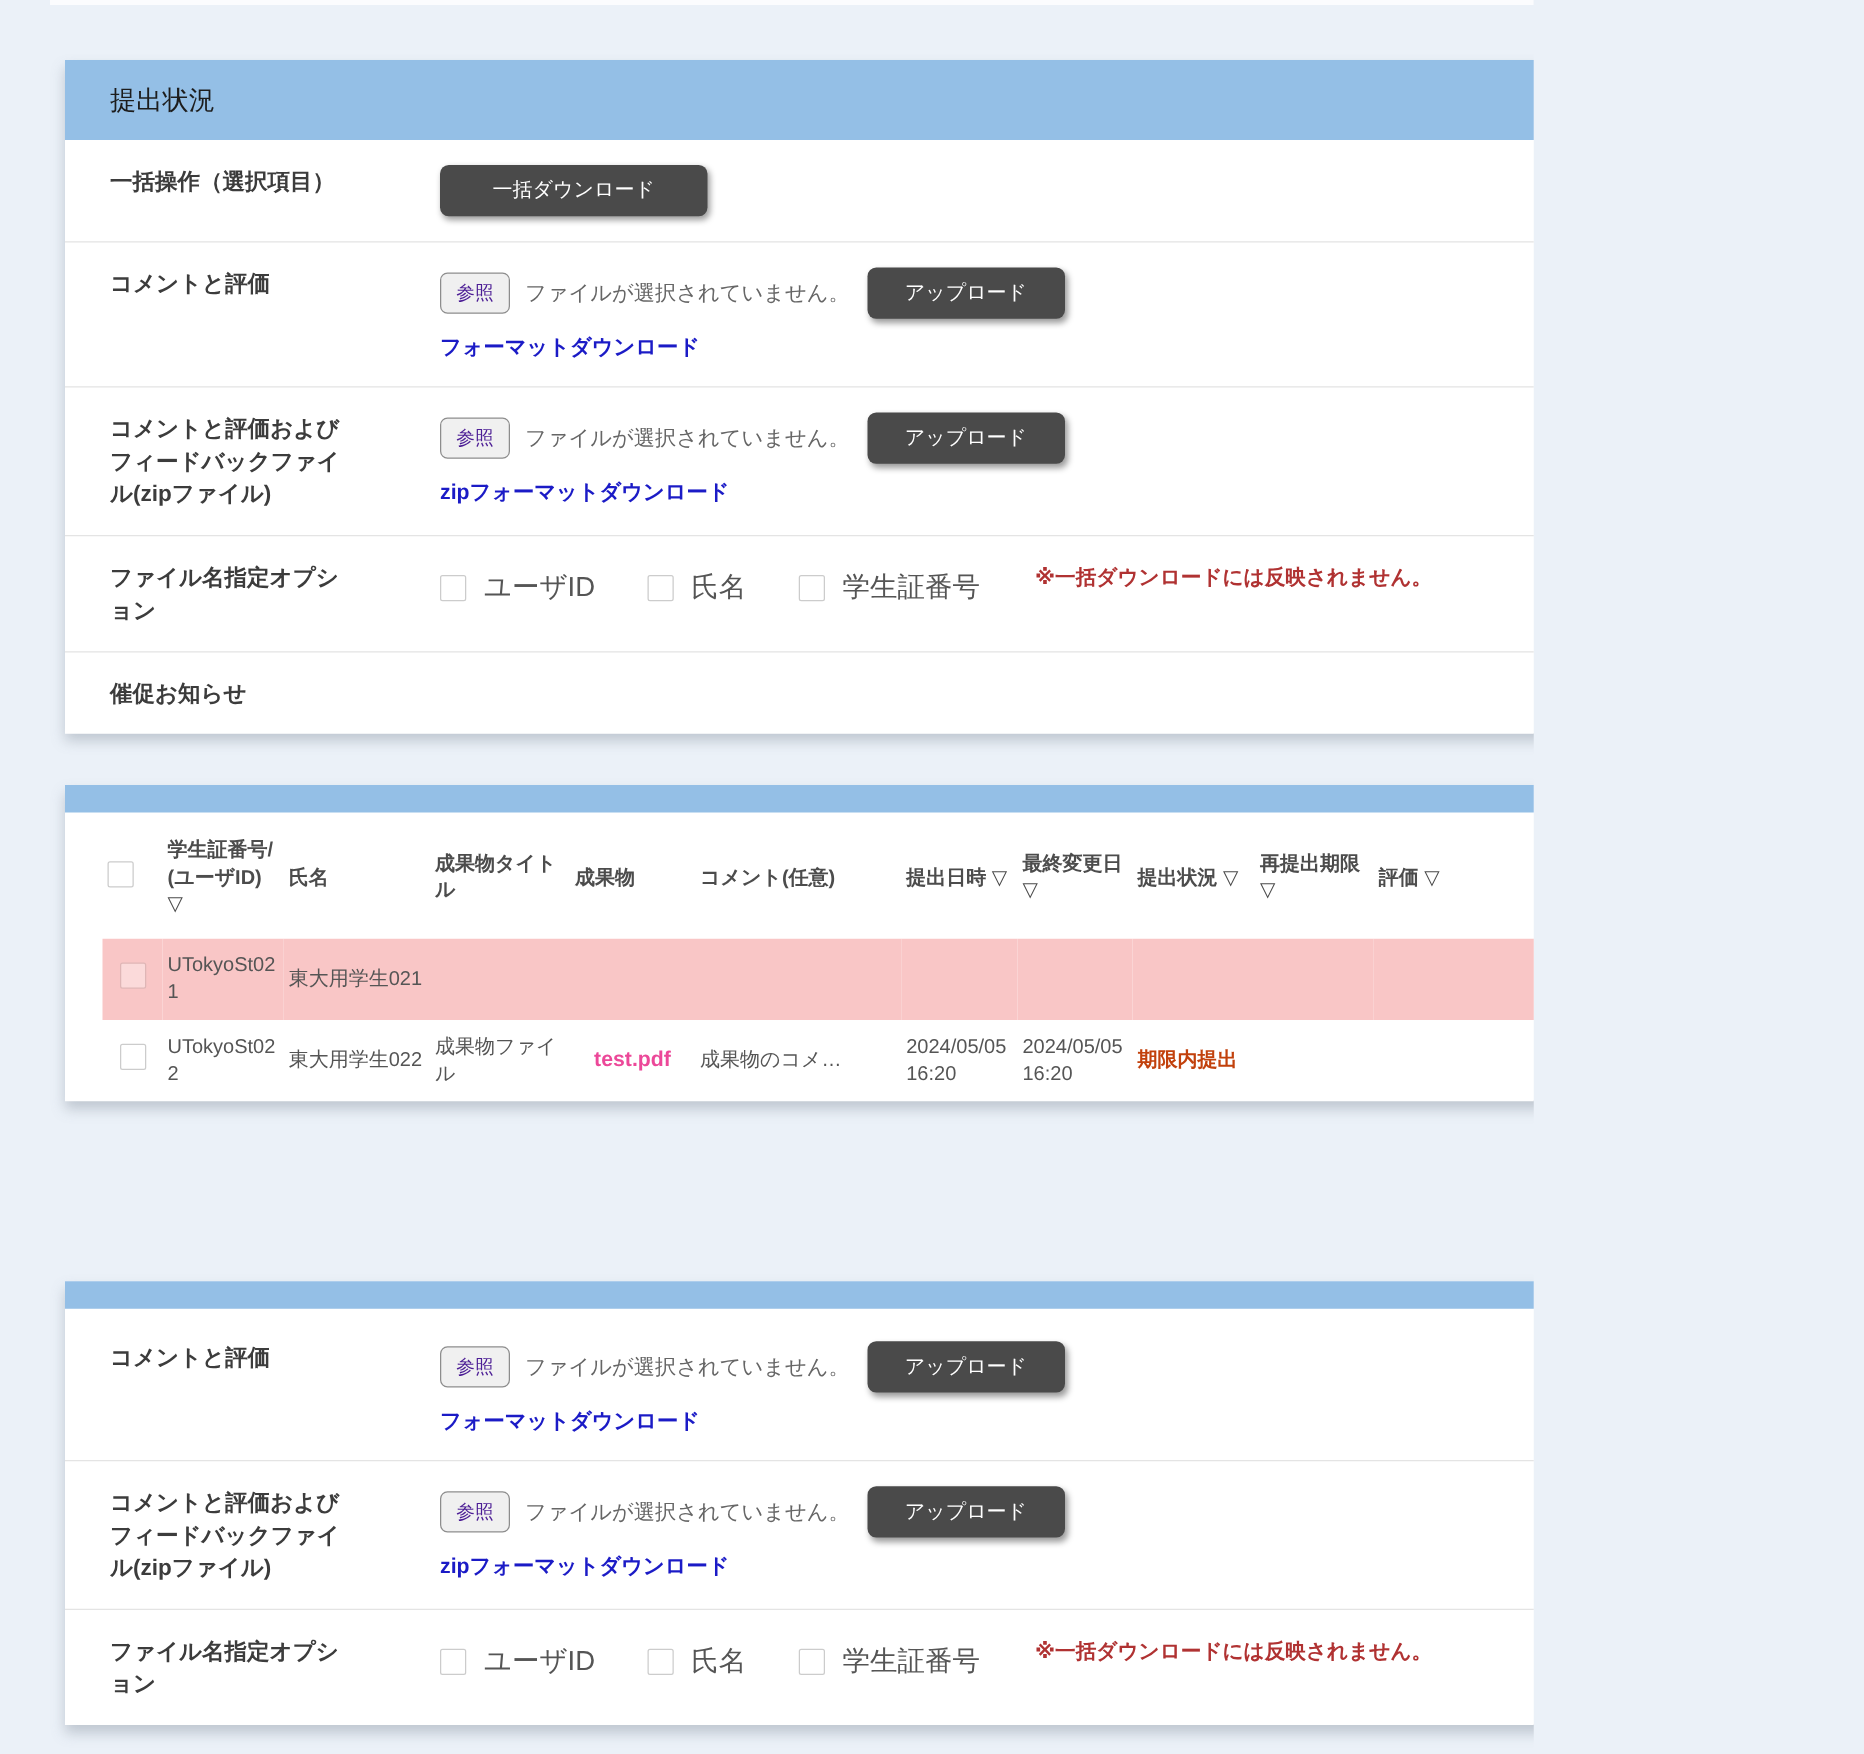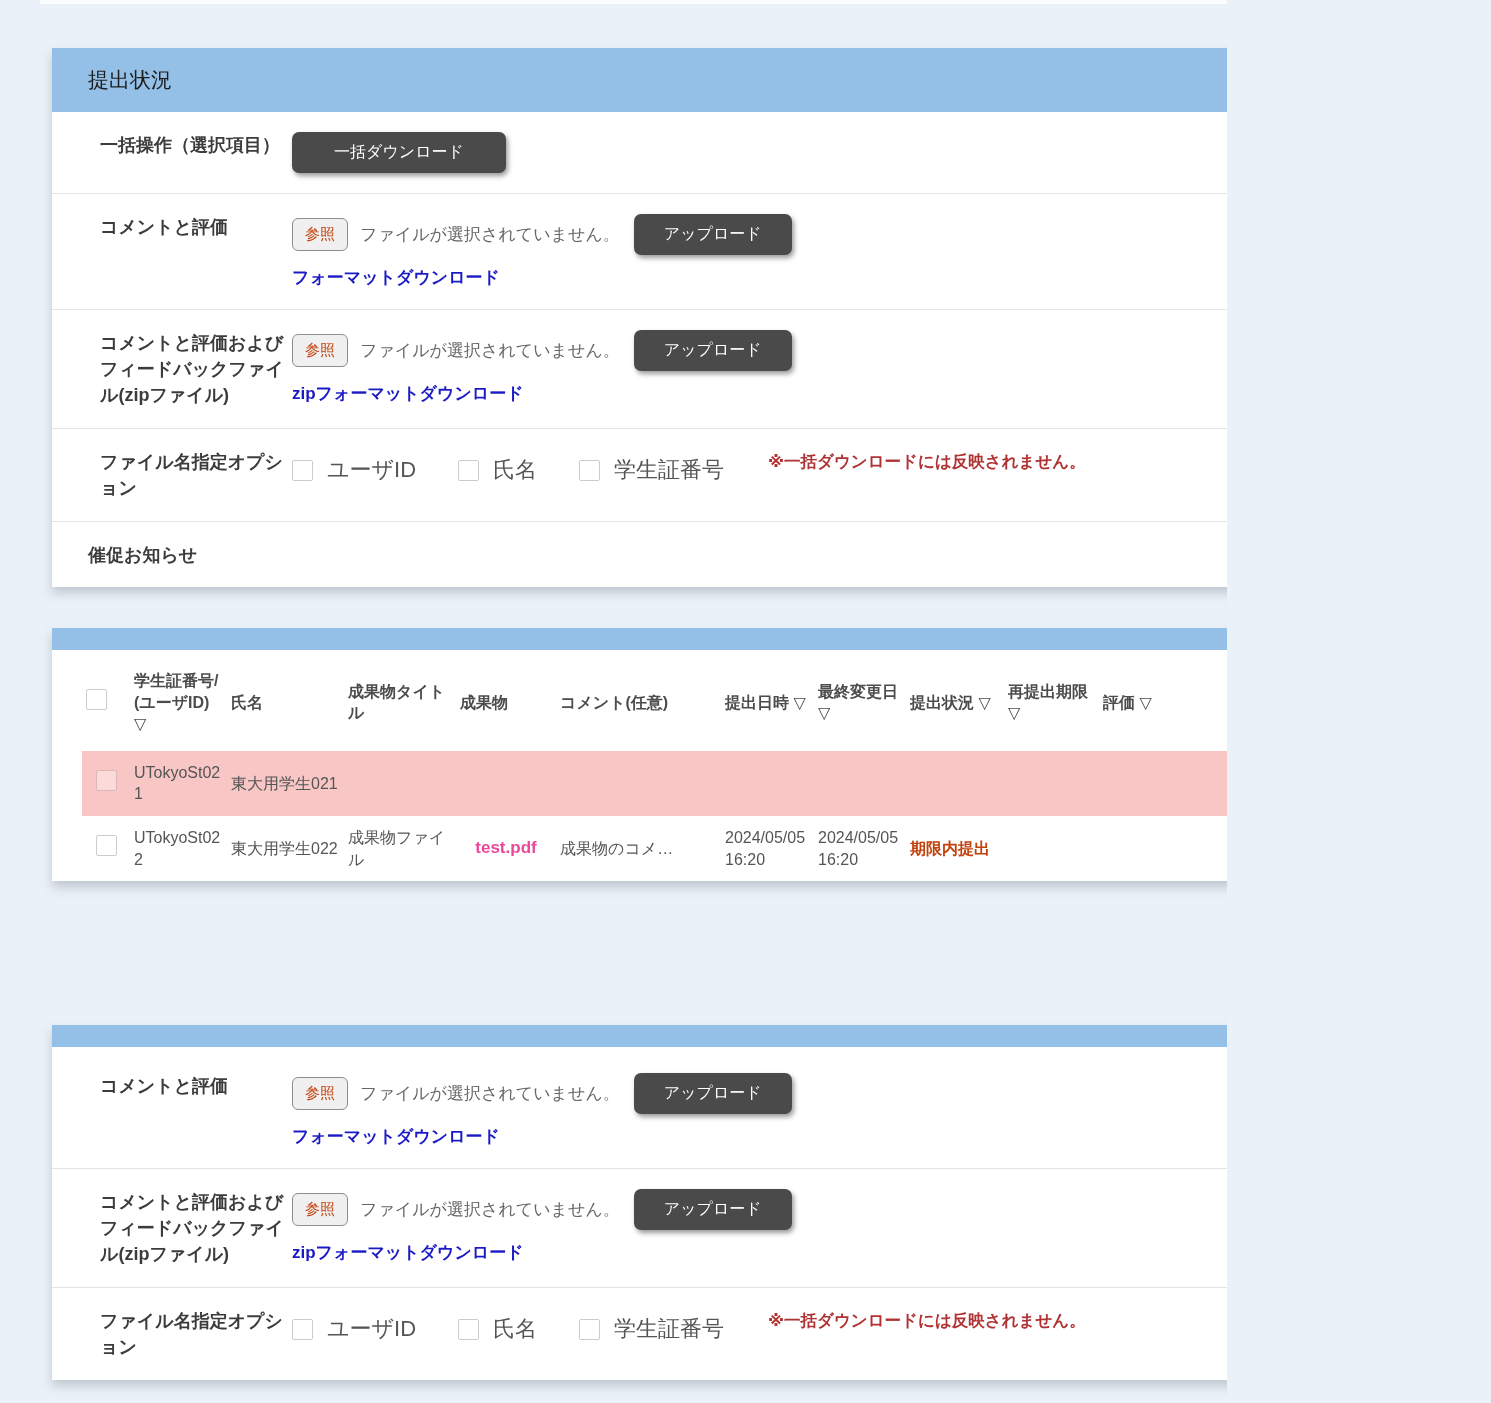--- a/index.html
+++ b/index.html
@@ -17,31 +17,31 @@
     box-shadow:0 6px 10px rgba(110,120,135,0.35);
   }
   #panel-submission { top:48px; }
   #panel-results { top:628px; }
   #panel-bottom { top:1025px; }
 
   .panel-header { background:#94bfe6; height:64px; display:flex; align-items:center; padding-left:36px; }
   .panel-title { font-size:21px; font-weight:400; color:#1d1d1d; margin:0; }
   .blue-bar { background:#94bfe6; height:22px; }
 
-  .form-row { display:flex; align-items:flex-start; padding:20px 12px; }
+  .form-row { display:flex; align-items:flex-start; padding:20px 0; }
   .form-row + .form-row { border-top:1px solid #e4e4e4; }
   .row-label {
     flex:0 0 auto; width:192px; margin-left:36px;
     font-weight:bold; font-size:18px; color:#3c3c3c; line-height:1.45;
   }
-  .row-content { flex:1; }
+  .row-content { margin-left:72px; flex:1; }
 
   .file-line { display:flex; align-items:center; }
   .btn-browse {
-    font-family:inherit; font-size:15px; color:#c2410c;
+    font-family:inherit; font-size:15px; color:#4c1d95;
     padding:6px 12px; background:#f0f0f0; border:1px solid #8d8d8d; border-radius:6px; cursor:pointer;
   }
   .file-status { color:#666; font-size:17px; margin-left:12px; white-space:nowrap; }
   .btn-dark {
     font-family:inherit; background:#4a4a4a; color:#fff; border:none; border-radius:7px;
     font-size:16px; padding:10px 30px; box-shadow:2px 3px 5px rgba(0,0,0,0.4); cursor:pointer; white-space:nowrap;
   }
   .file-line .btn-dark { margin-left:14px; }
   .btn-lg { padding:10px 42px; }
   .btn-sm { padding:8px 20px; font-size:15px; box-shadow:2px 3px 4px rgba(0,0,0,0.4); }

